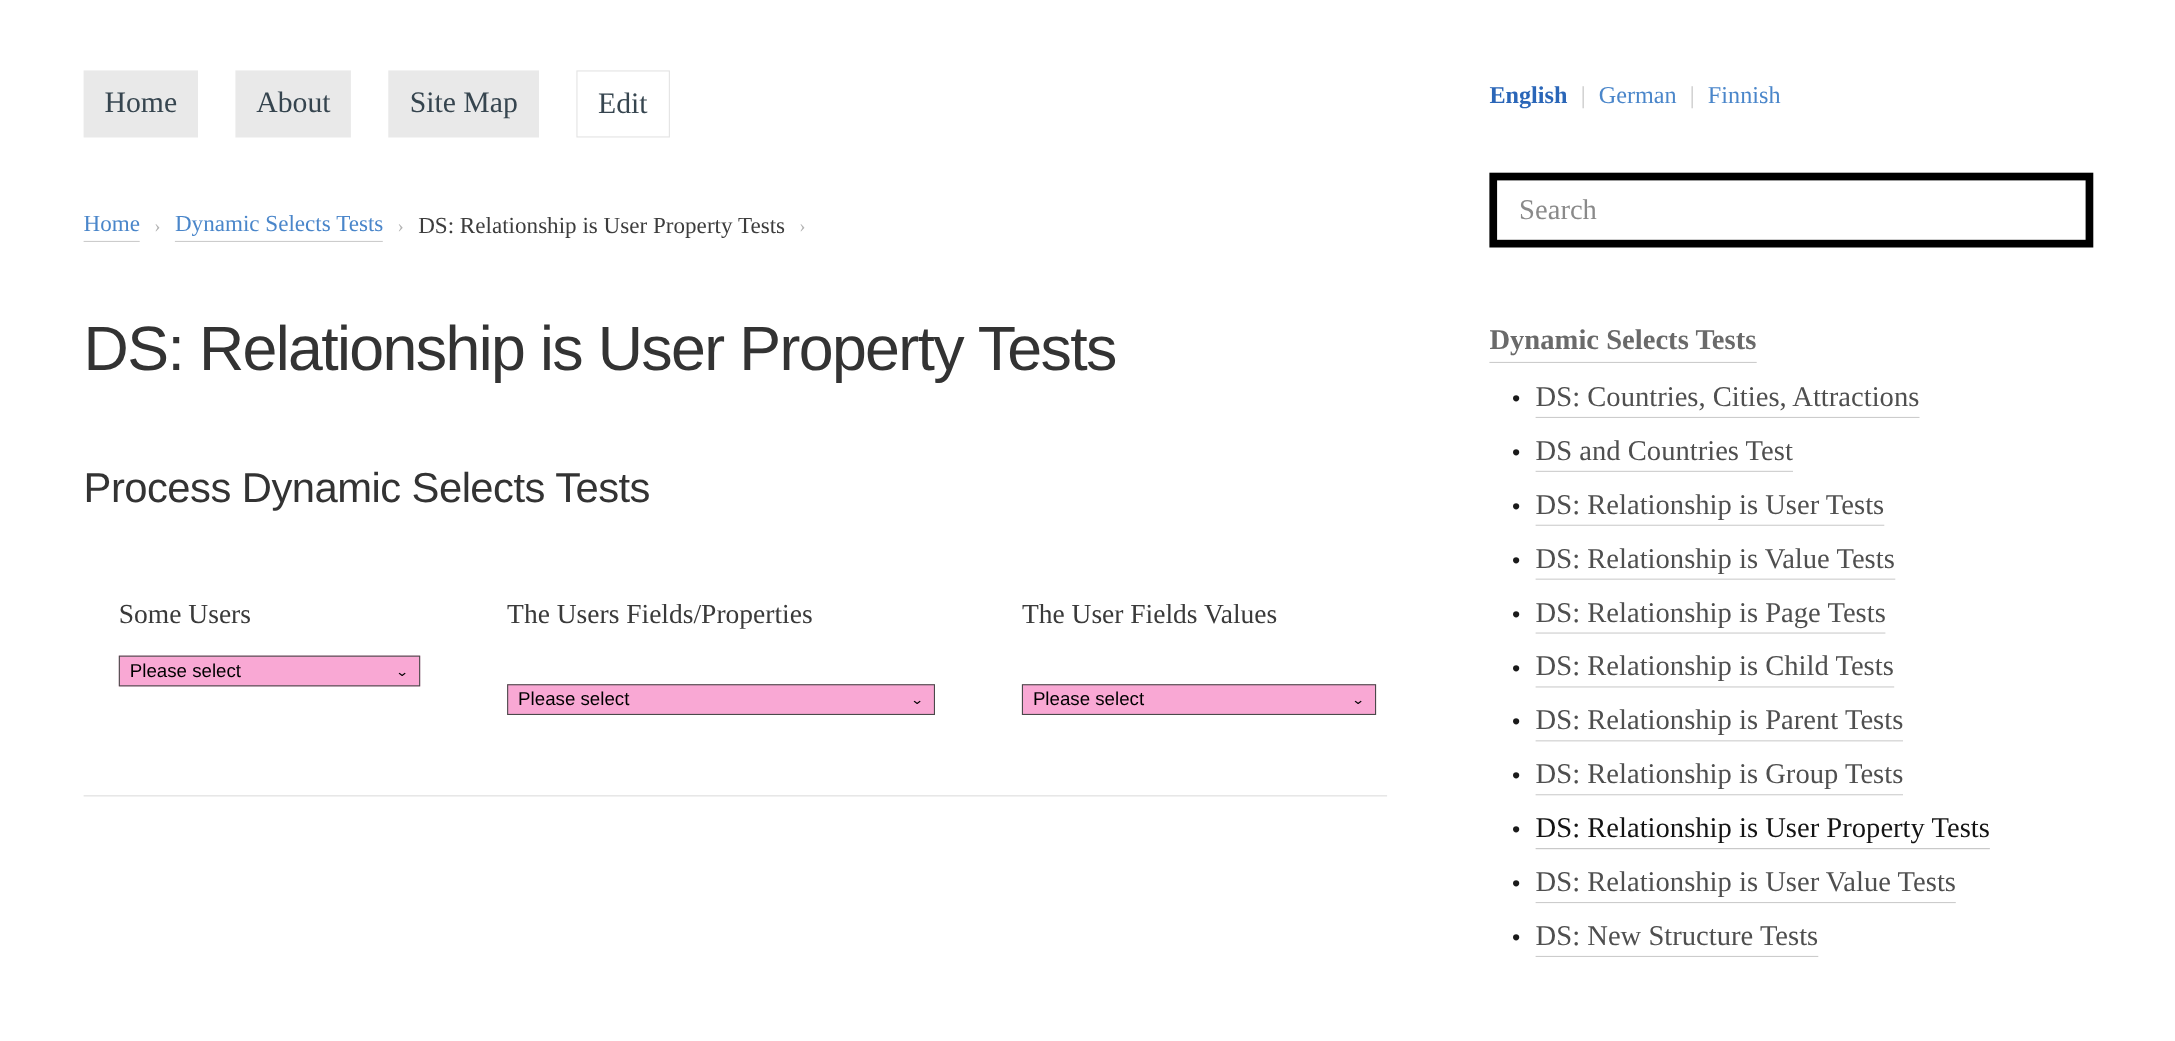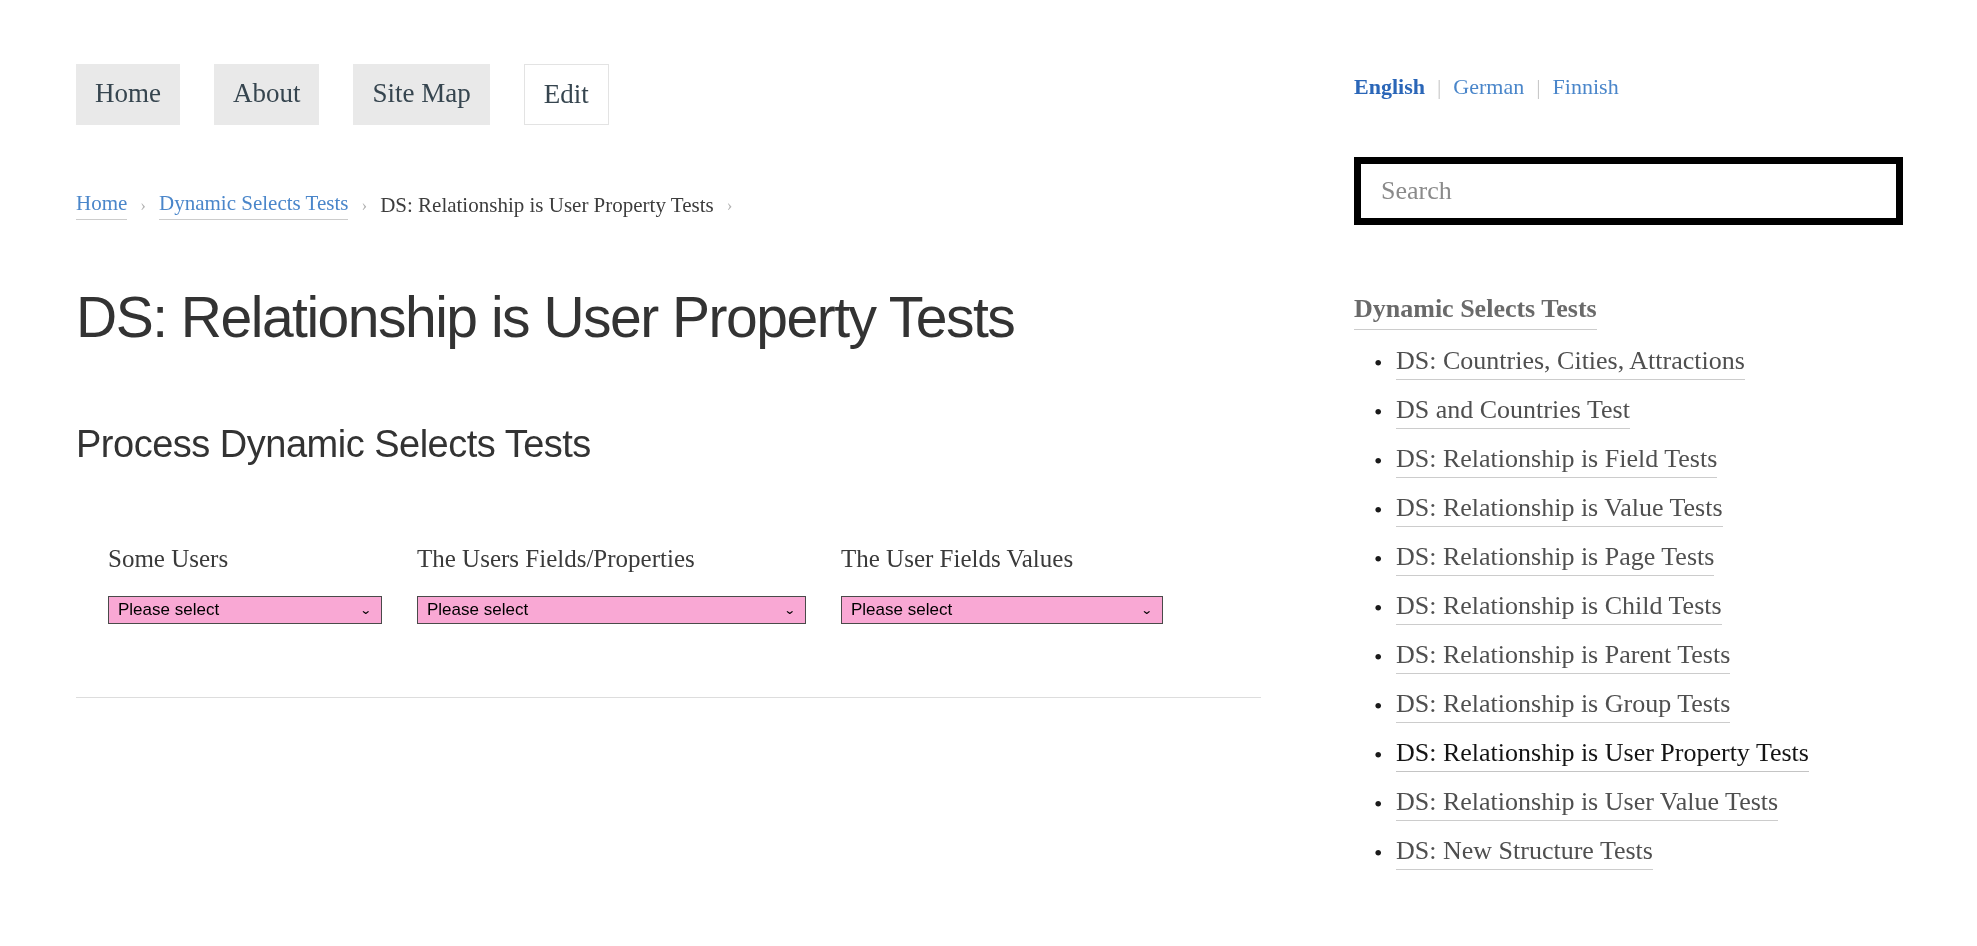--- a/index.html
+++ b/index.html
@@ -29,21 +29,21 @@
   .page-title { margin-top:64px; font-family:"Liberation Sans", sans-serif;
                 font-size:57px; font-weight:400; color:#333; letter-spacing:-1.5px;
                 line-height:66px; }
   .section-heading { margin-top:70px; font-family:"Liberation Sans", sans-serif;
                      font-size:38px; font-weight:400; color:#333;
                      letter-spacing:-0.5px; line-height:48px; }
 
   
   .form-row { display:flex; margin-top:77px; margin-left:32px; }
   .form-field { display:flex; flex-direction:column; }
-  .form-field + .form-field { margin-left:35px; }
+  .form-field + .form-field { margin-left:79px;gap:26px; }
   .field-label { font-size:25px; color:#3a3a3a; line-height:27px; }
   .select { margin-top:24px; height:28px; border:1px solid #4a4a4a; background:#f9a8d4;
             display:flex; align-items:center; justify-content:space-between;
             padding:0 9px; cursor:pointer;
             font-family:"Liberation Sans", sans-serif; font-size:17px; color:#000; }
   .select .chev { font-family:"DejaVu Sans", sans-serif; font-size:15px;
                   color:#000; line-height:1; transform:scaleY(0.8); }
   .w1 { width:274px; } .w2 { width:389px; } .w3 { width:322px; }
   .divider { margin-top:73px; border:none; border-top:1px solid #ddd; width:1185px; }
 
@@ -149,21 +149,21 @@
         <li class="side-item">
           <span class="side-bullet">•</span>
           <a class="side-link">DS: Countries, Cities, Attractions</a>
         </li>
         <li class="side-item">
           <span class="side-bullet">•</span>
           <a class="side-link">DS and Countries Test</a>
         </li>
         <li class="side-item">
           <span class="side-bullet">•</span>
-          <a class="side-link">DS: Relationship is Field Tests</a>
+          <a class="side-link">DS: Relationship is User Tests</a>
         </li>
         <li class="side-item">
           <span class="side-bullet">•</span>
           <a class="side-link">DS: Relationship is Value Tests</a>
         </li>
         <li class="side-item">
           <span class="side-bullet">•</span>
           <a class="side-link">DS: Relationship is Page Tests</a>
         </li>
         <li class="side-item">

